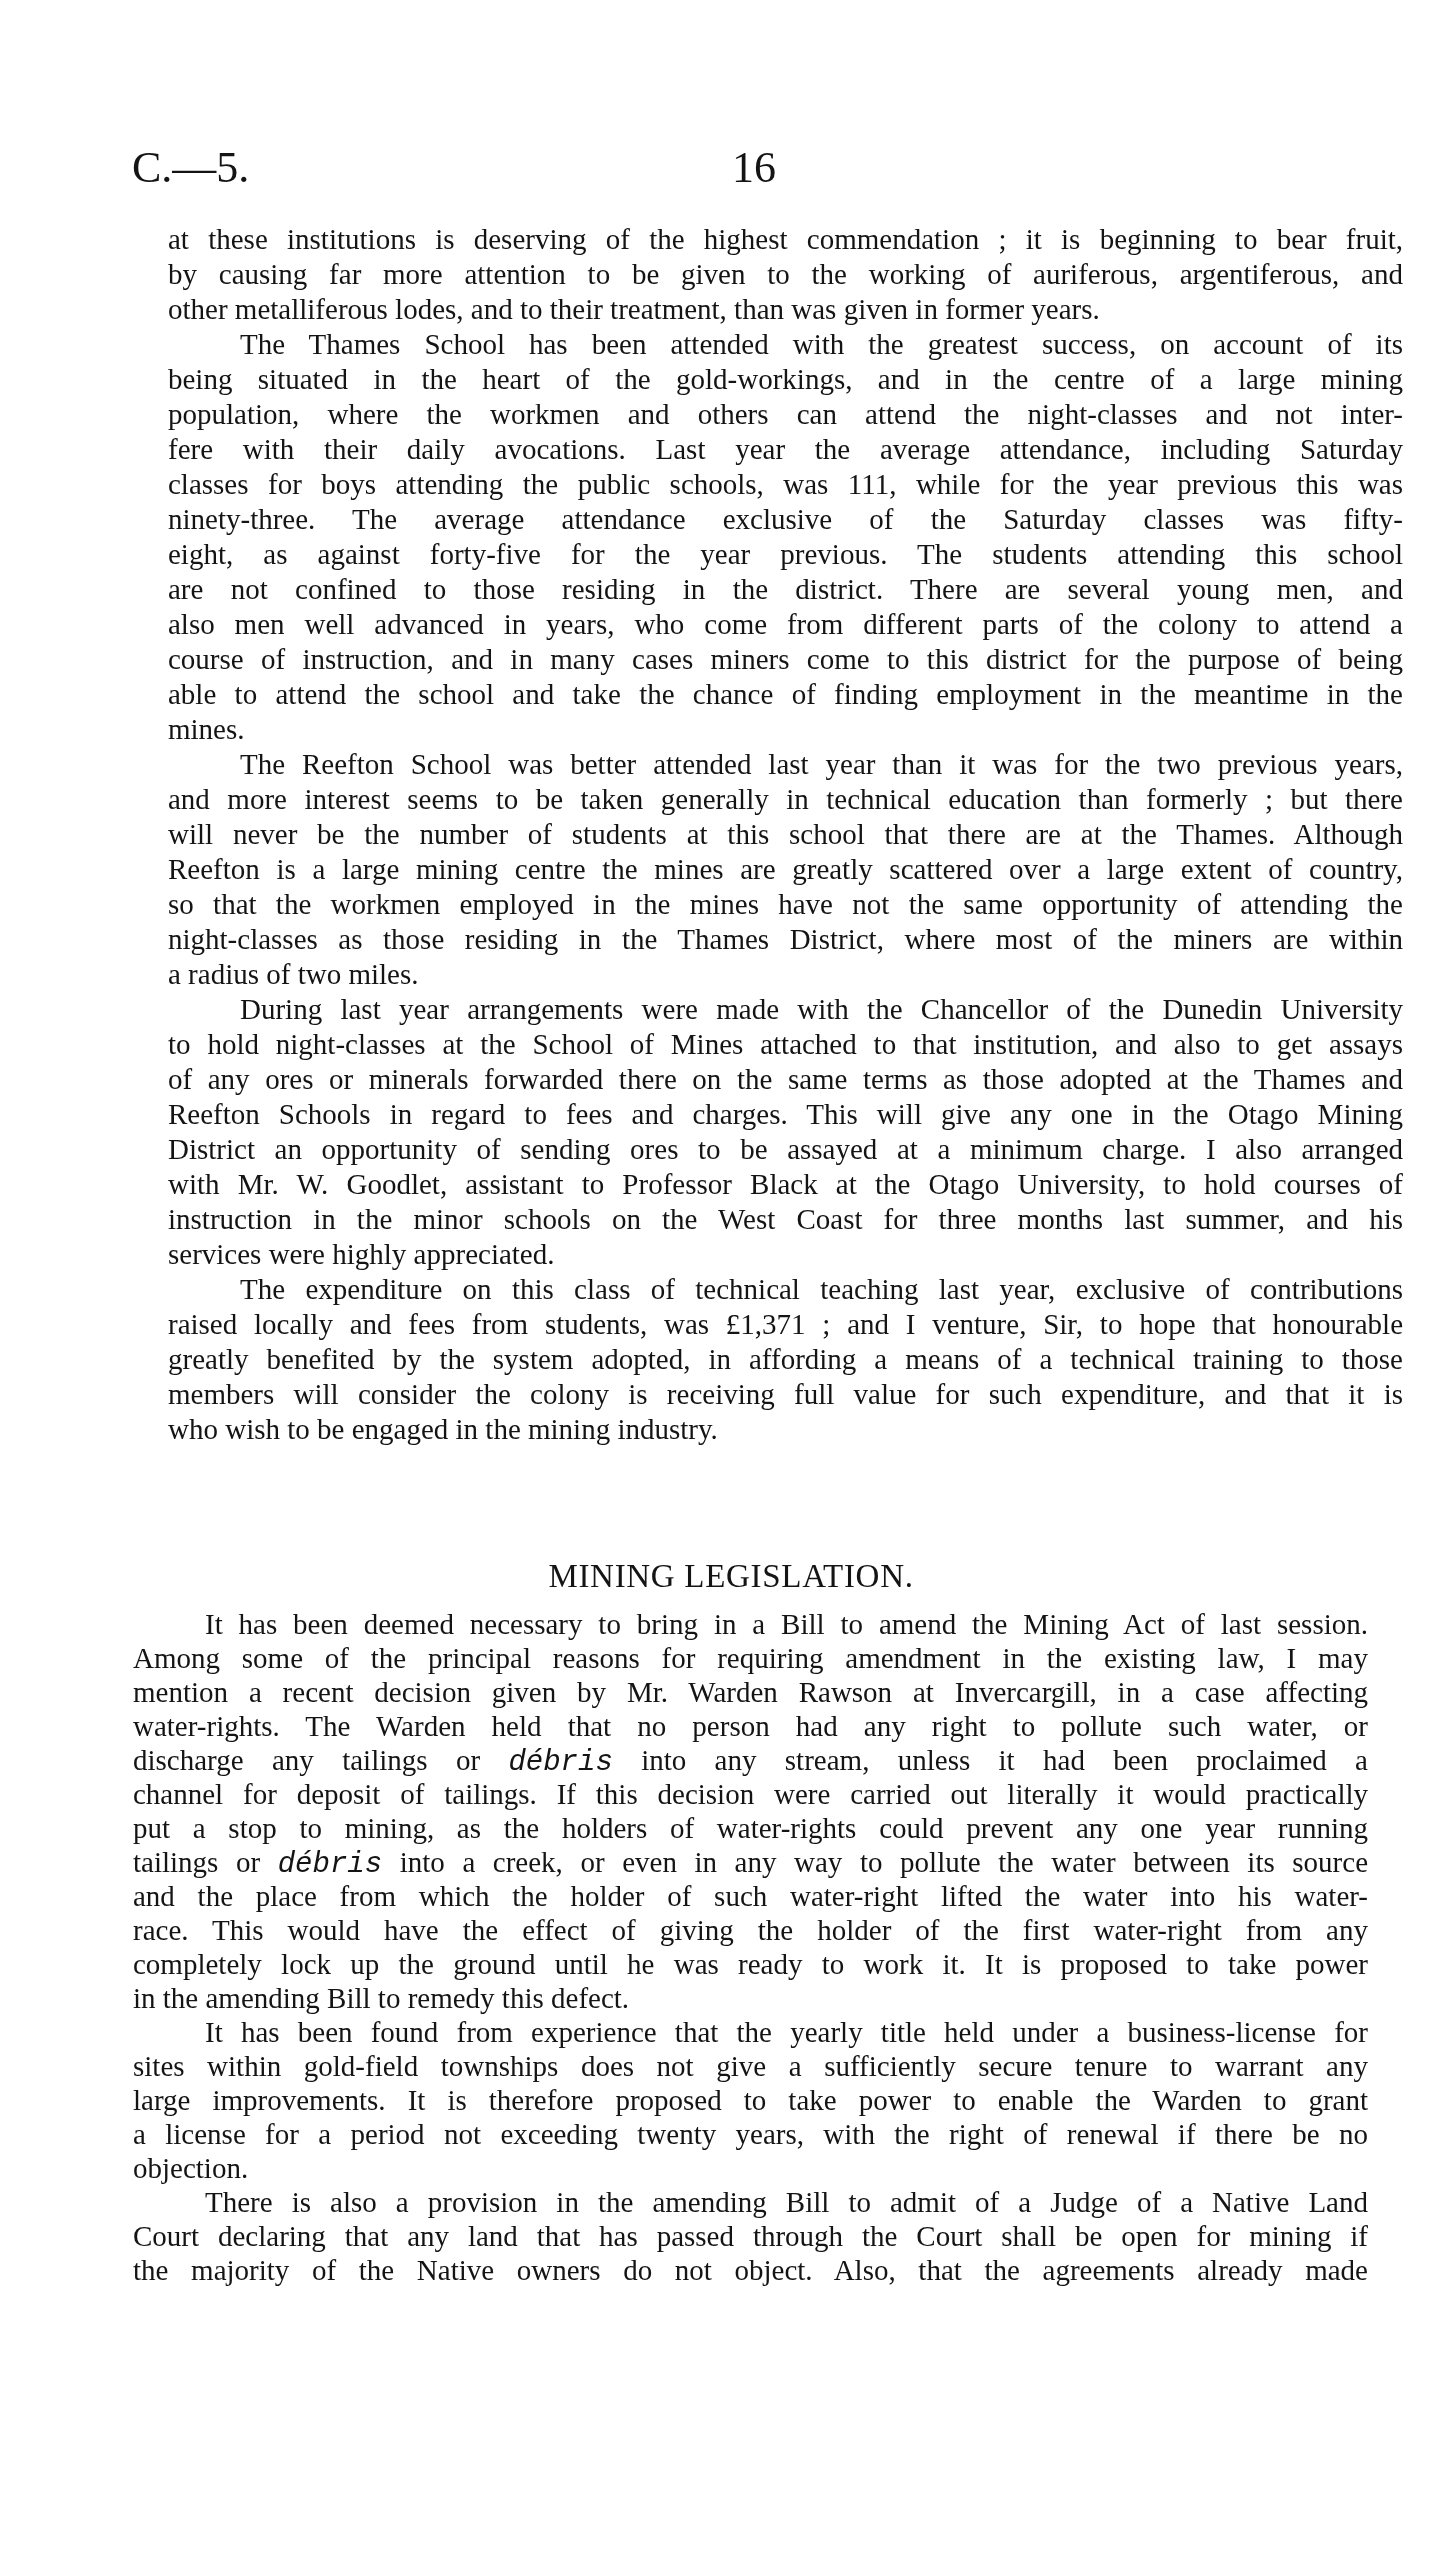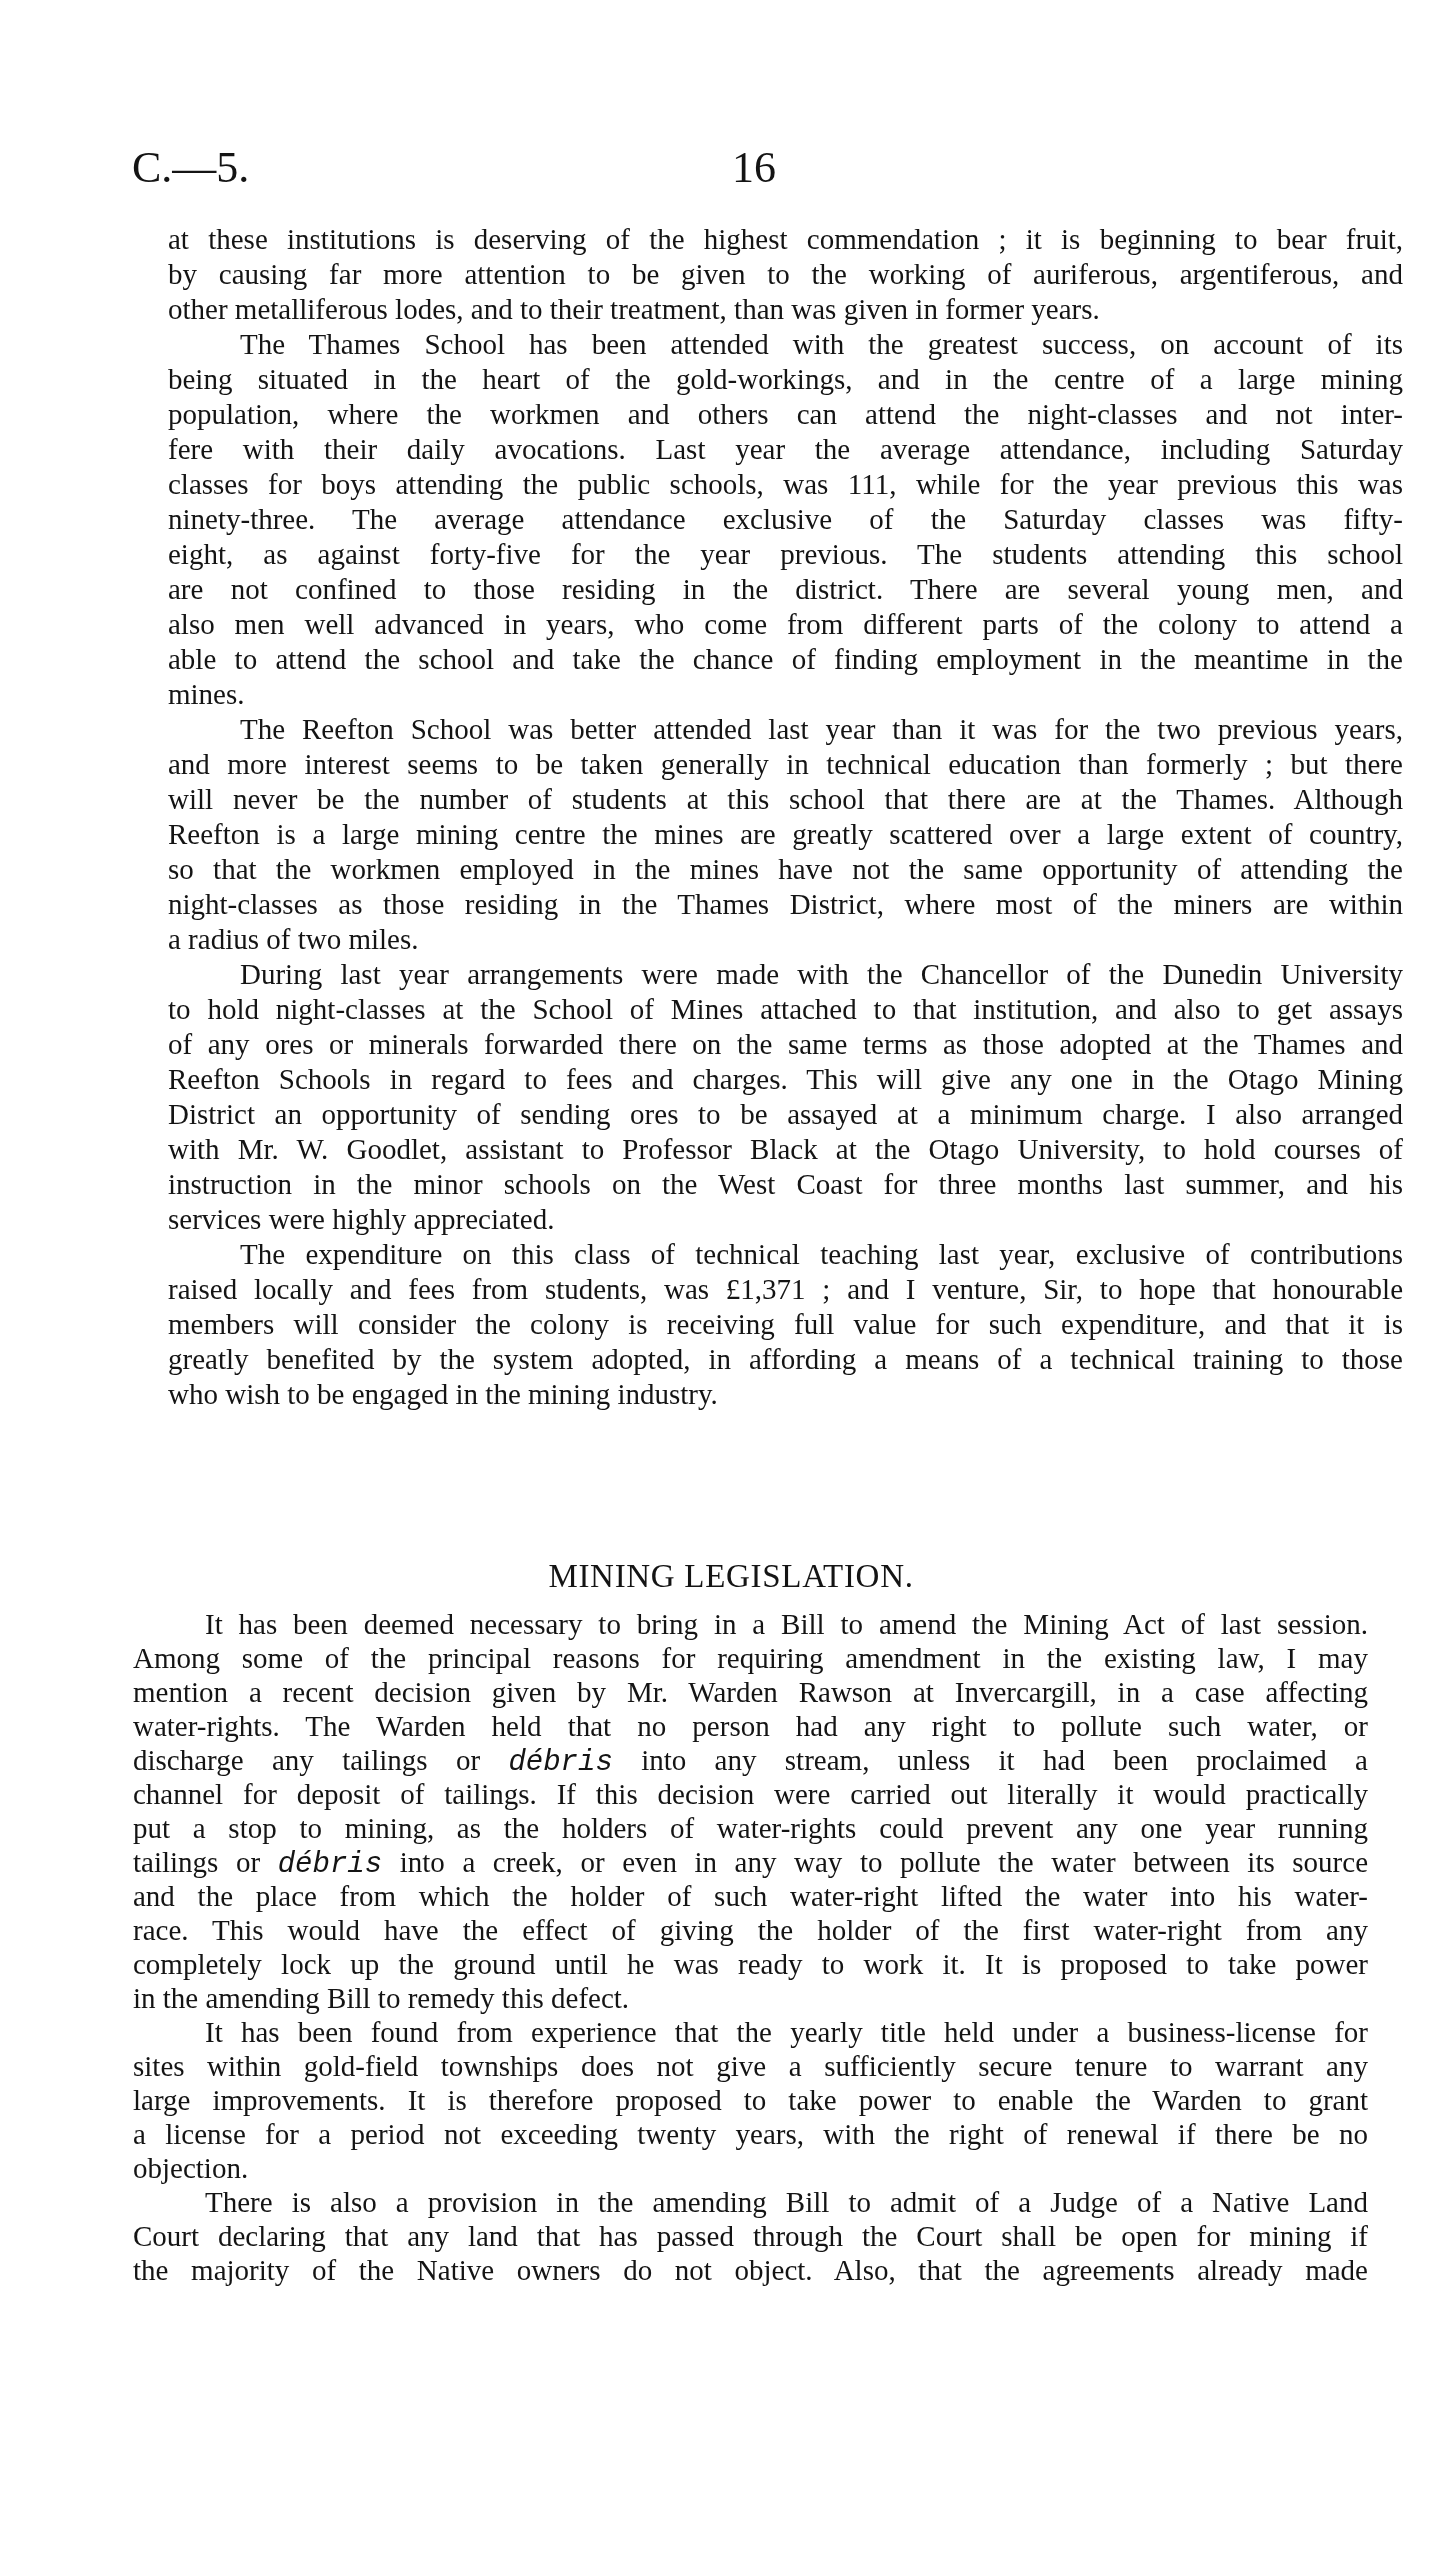--- a/index.html
+++ b/index.html
@@ -36,20 +36,21 @@
       <div>
         <div class="ln indent">The Thames School has been attended with the greatest success, on account of its</div>
         <div class="ln">being situated in the heart of the gold-workings, and in the centre of a large mining</div>
         <div class="ln">population, where the workmen and others can attend the night-classes and not inter-</div>
         <div class="ln">fere with their daily avocations. Last year the average attendance, including Saturday</div>
         <div class="ln">classes for boys attending the public schools, was 111, while for the year previous this was</div>
         <div class="ln">ninety-three. The average attendance exclusive of the Saturday classes was fifty-</div>
         <div class="ln">eight, as against forty-five for the year previous. The students attending this school</div>
         <div class="ln">are not confined to those residing in the district. There are several young men, and</div>
         <div class="ln">also men well advanced in years, who come from different parts of the colony to attend a</div>
+        <div class="ln">course of instruction, and in many cases miners come to this district for the purpose of being</div>
         <div class="ln">able to attend the school and take the chance of finding employment in the meantime in the</div>
         <div class="ln last">mines.</div>
       </div>
       <div>
         <div class="ln indent">The Reefton School was better attended last year than it was for the two previous years,</div>
         <div class="ln">and more interest seems to be taken generally in technical education than formerly ; but there</div>
         <div class="ln">will never be the number of students at this school that there are at the Thames. Although</div>
         <div class="ln">Reefton is a large mining centre the mines are greatly scattered over a large extent of country,</div>
         <div class="ln">so that the workmen employed in the mines have not the same opportunity of attending the</div>
         <div class="ln">night-classes as those residing in the Thames District, where most of the miners are within</div>
@@ -61,22 +62,22 @@
         <div class="ln">of any ores or minerals forwarded there on the same terms as those adopted at the Thames and</div>
         <div class="ln">Reefton Schools in regard to fees and charges. This will give any one in the Otago Mining</div>
         <div class="ln">District an opportunity of sending ores to be assayed at a minimum charge. I also arranged</div>
         <div class="ln">with Mr. W. Goodlet, assistant to Professor Black at the Otago University, to hold courses of</div>
         <div class="ln">instruction in the minor schools on the West Coast for three months last summer, and his</div>
         <div class="ln last">services were highly appreciated.</div>
       </div>
       <div>
         <div class="ln indent">The expenditure on this class of technical teaching last year, exclusive of contributions</div>
         <div class="ln">raised locally and fees from students, was £1,371 ; and I venture, Sir, to hope that honourable</div>
+        <div class="ln">greatly benefited by the system adopted, in affording a means of a technical training to those</div>
         <div class="ln">members will consider the colony is receiving full value for such expenditure, and that it is</div>
-        <div class="ln">greatly benefited by the system adopted, in affording a means of a technical training to those</div>
         <div class="ln last">who wish to be engaged in the mining industry.</div>
       </div>
     </div>
 
   <div id="section-heading">MINING LEGISLATION.</div>
 
   <div class="block" id="block-b">
       <div>
         <div class="ln indent">It has been deemed necessary to bring in a Bill to amend the Mining Act of last session.</div>
         <div class="ln">Among some of the principal reasons for requiring amendment in the existing law, I may</div>

